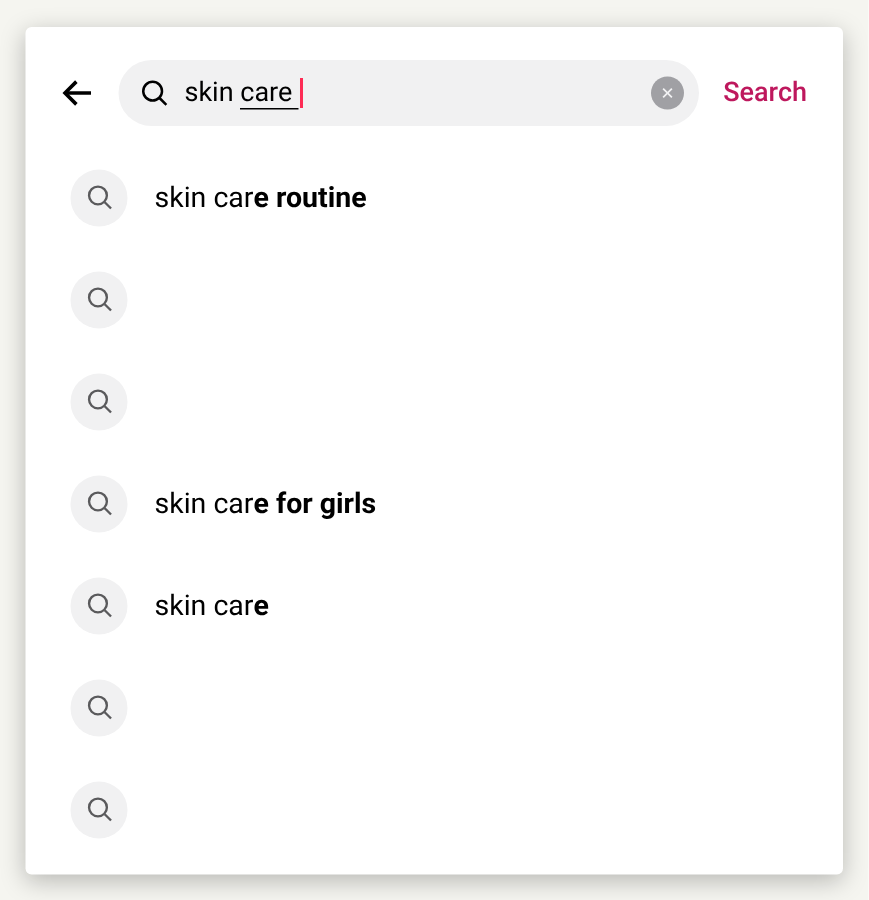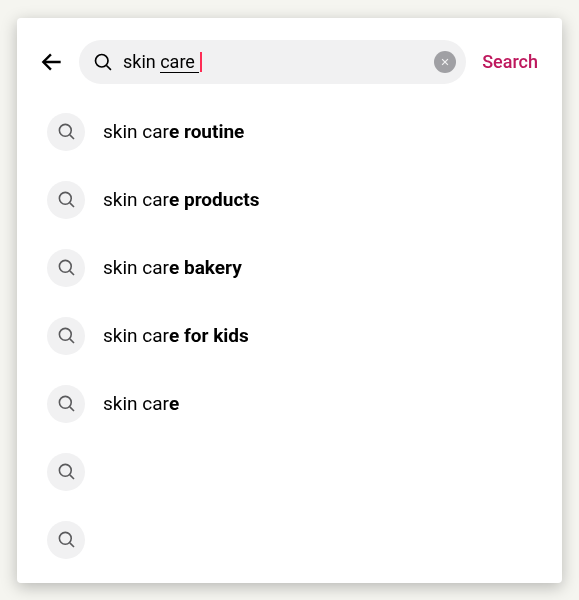--- a/index.html
+++ b/index.html
@@ -205,39 +205,37 @@
       </div>
       <div class="sug-text"><span class="prefix">skin car</span><span class="bold">e routine</span></div>
     </div>
     <div class="suggestion-row">
       <div class="sug-icon">
         <svg viewBox="0 0 24 24">
             <circle cx="10.5" cy="10.5" r="7.5"></circle>
             <line x1="16.2" y1="16.2" x2="21.5" y2="21.5"></line>
           </svg>
       </div>
-      <div class="sug-text"><span class="prefix">skin car</span><span class="bold">e products</span></div>
-    </div>
-    <div class="suggestion-row">
-      <div class="sug-icon">
-        <svg viewBox="0 0 24 24">
-            <circle cx="10.5" cy="10.5" r="7.5"></circle>
-            <line x1="16.2" y1="16.2" x2="21.5" y2="21.5"></line>
-          </svg>
-      </div>
-      <div class="sug-text"><span class="prefix">skin car</span><span class="bold">e bakery</span></div>
-    </div>
-    <div class="suggestion-row">
-      <div class="sug-icon">
-        <svg viewBox="0 0 24 24">
-            <circle cx="10.5" cy="10.5" r="7.5"></circle>
-            <line x1="16.2" y1="16.2" x2="21.5" y2="21.5"></line>
-          </svg>
-      </div>
-      <div class="sug-text"><span class="prefix">skin car</span><span class="bold">e for kids</span></div>
+    </div>
+    <div class="suggestion-row">
+      <div class="sug-icon">
+        <svg viewBox="0 0 24 24">
+            <circle cx="10.5" cy="10.5" r="7.5"></circle>
+            <line x1="16.2" y1="16.2" x2="21.5" y2="21.5"></line>
+          </svg>
+      </div>
+    </div>
+    <div class="suggestion-row">
+      <div class="sug-icon">
+        <svg viewBox="0 0 24 24">
+            <circle cx="10.5" cy="10.5" r="7.5"></circle>
+            <line x1="16.2" y1="16.2" x2="21.5" y2="21.5"></line>
+          </svg>
+      </div>
+      <div class="sug-text"><span class="prefix">skin car</span><span class="bold">e for girls</span></div>
     </div>
     <div class="suggestion-row">
       <div class="sug-icon">
         <svg viewBox="0 0 24 24">
             <circle cx="10.5" cy="10.5" r="7.5"></circle>
             <line x1="16.2" y1="16.2" x2="21.5" y2="21.5"></line>
           </svg>
       </div>
       <div class="sug-text"><span class="prefix">skin car</span><span class="bold">e</span></div>
     </div>

